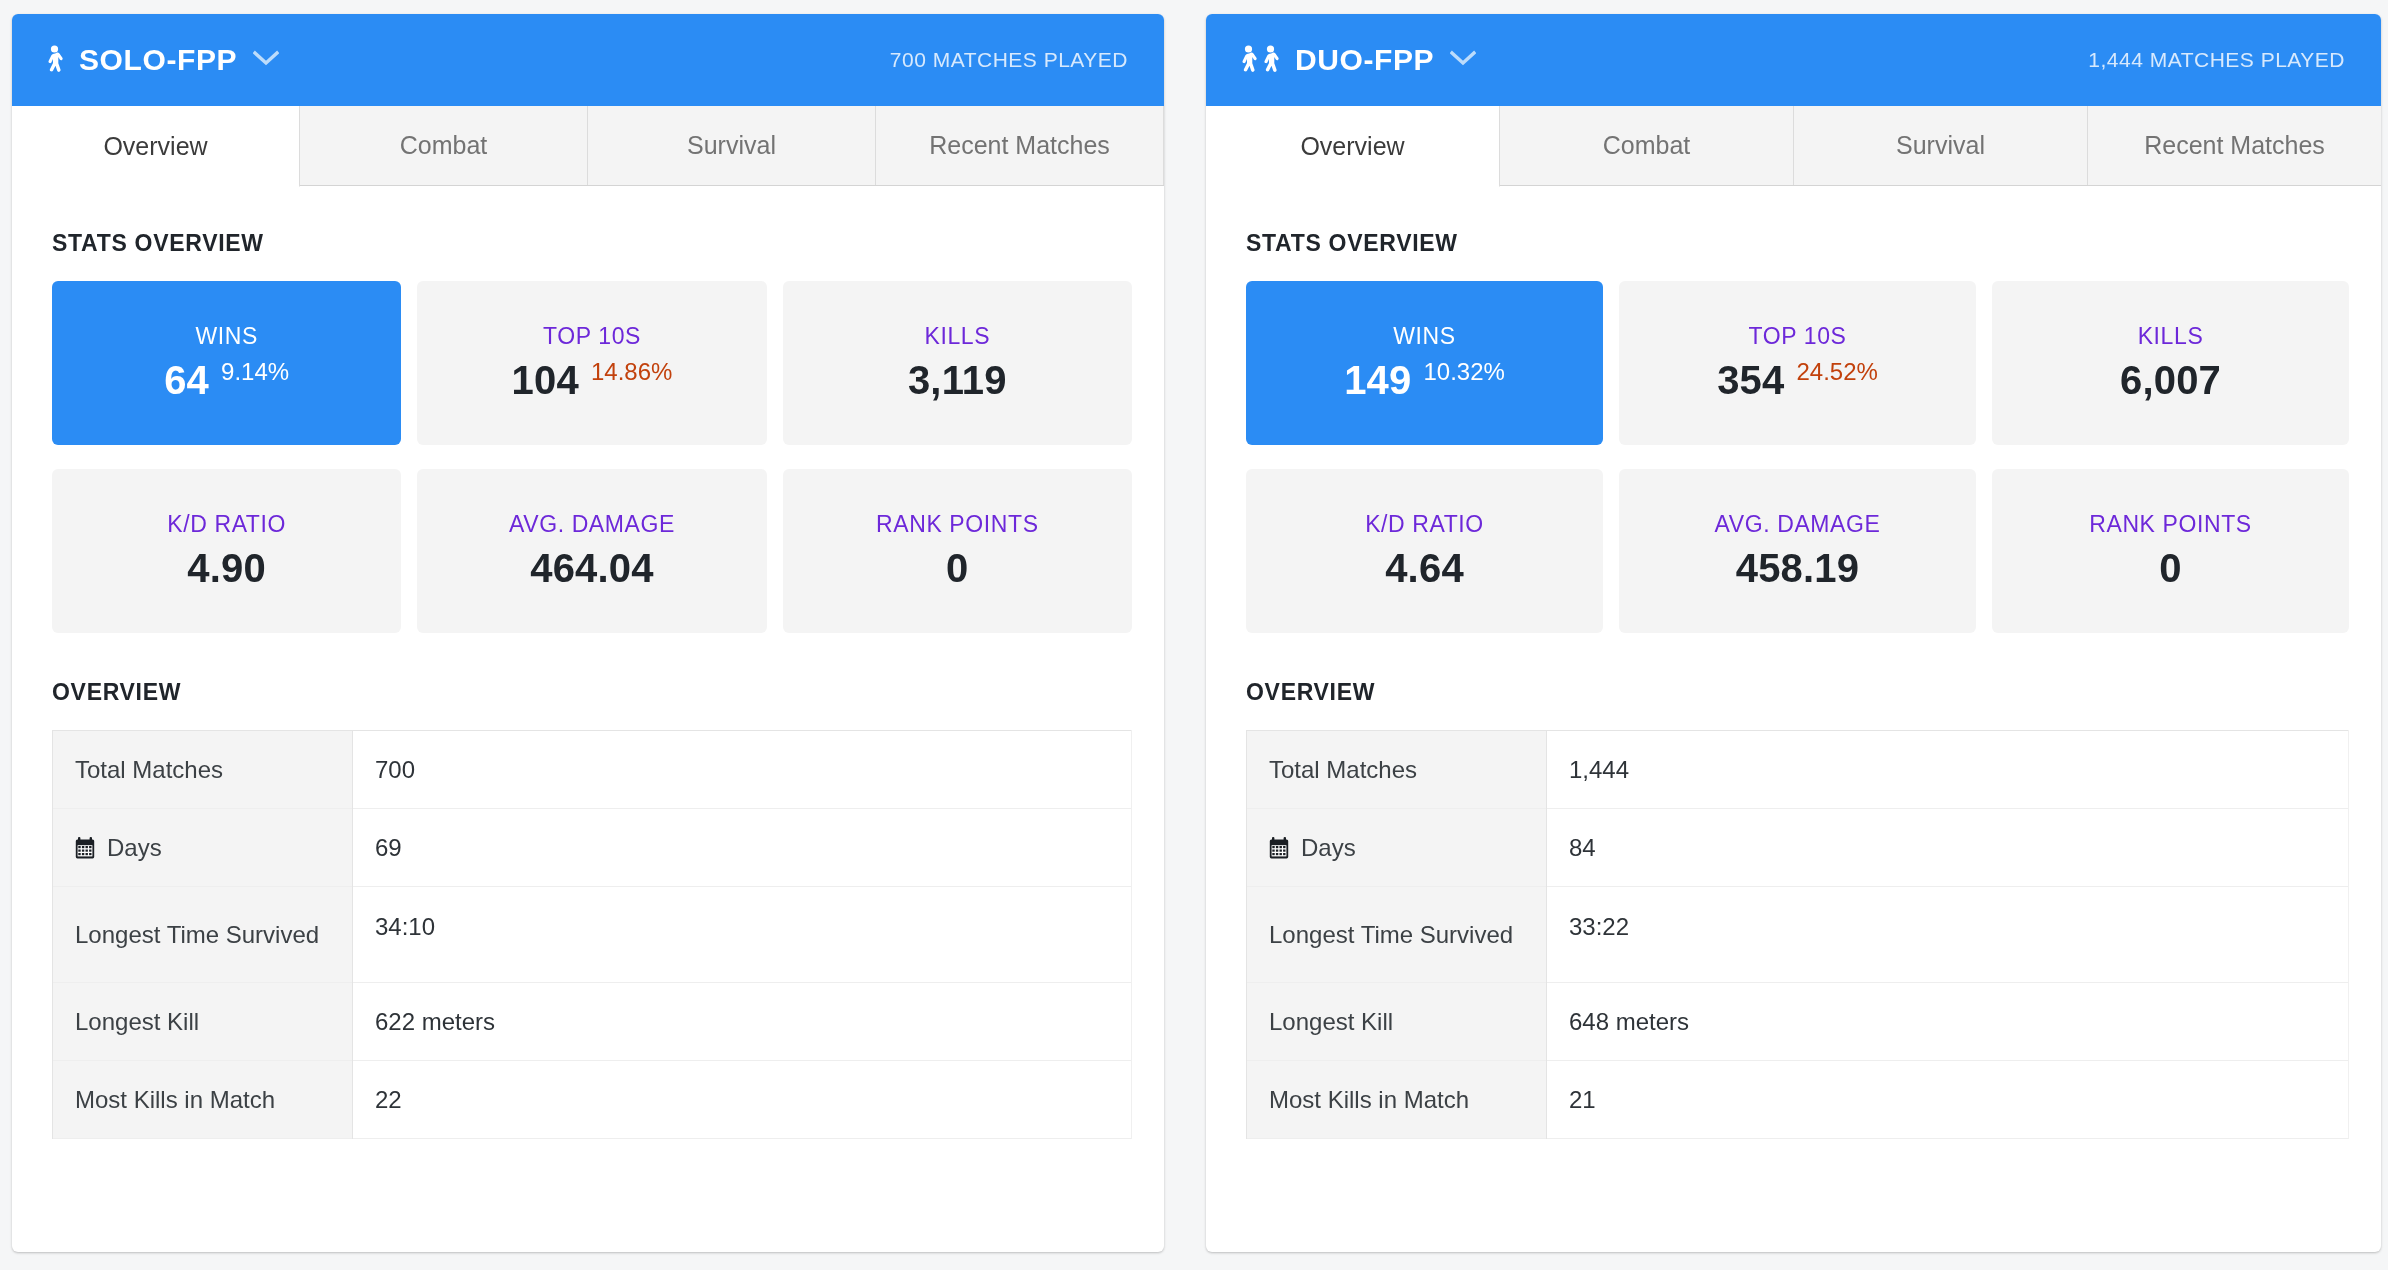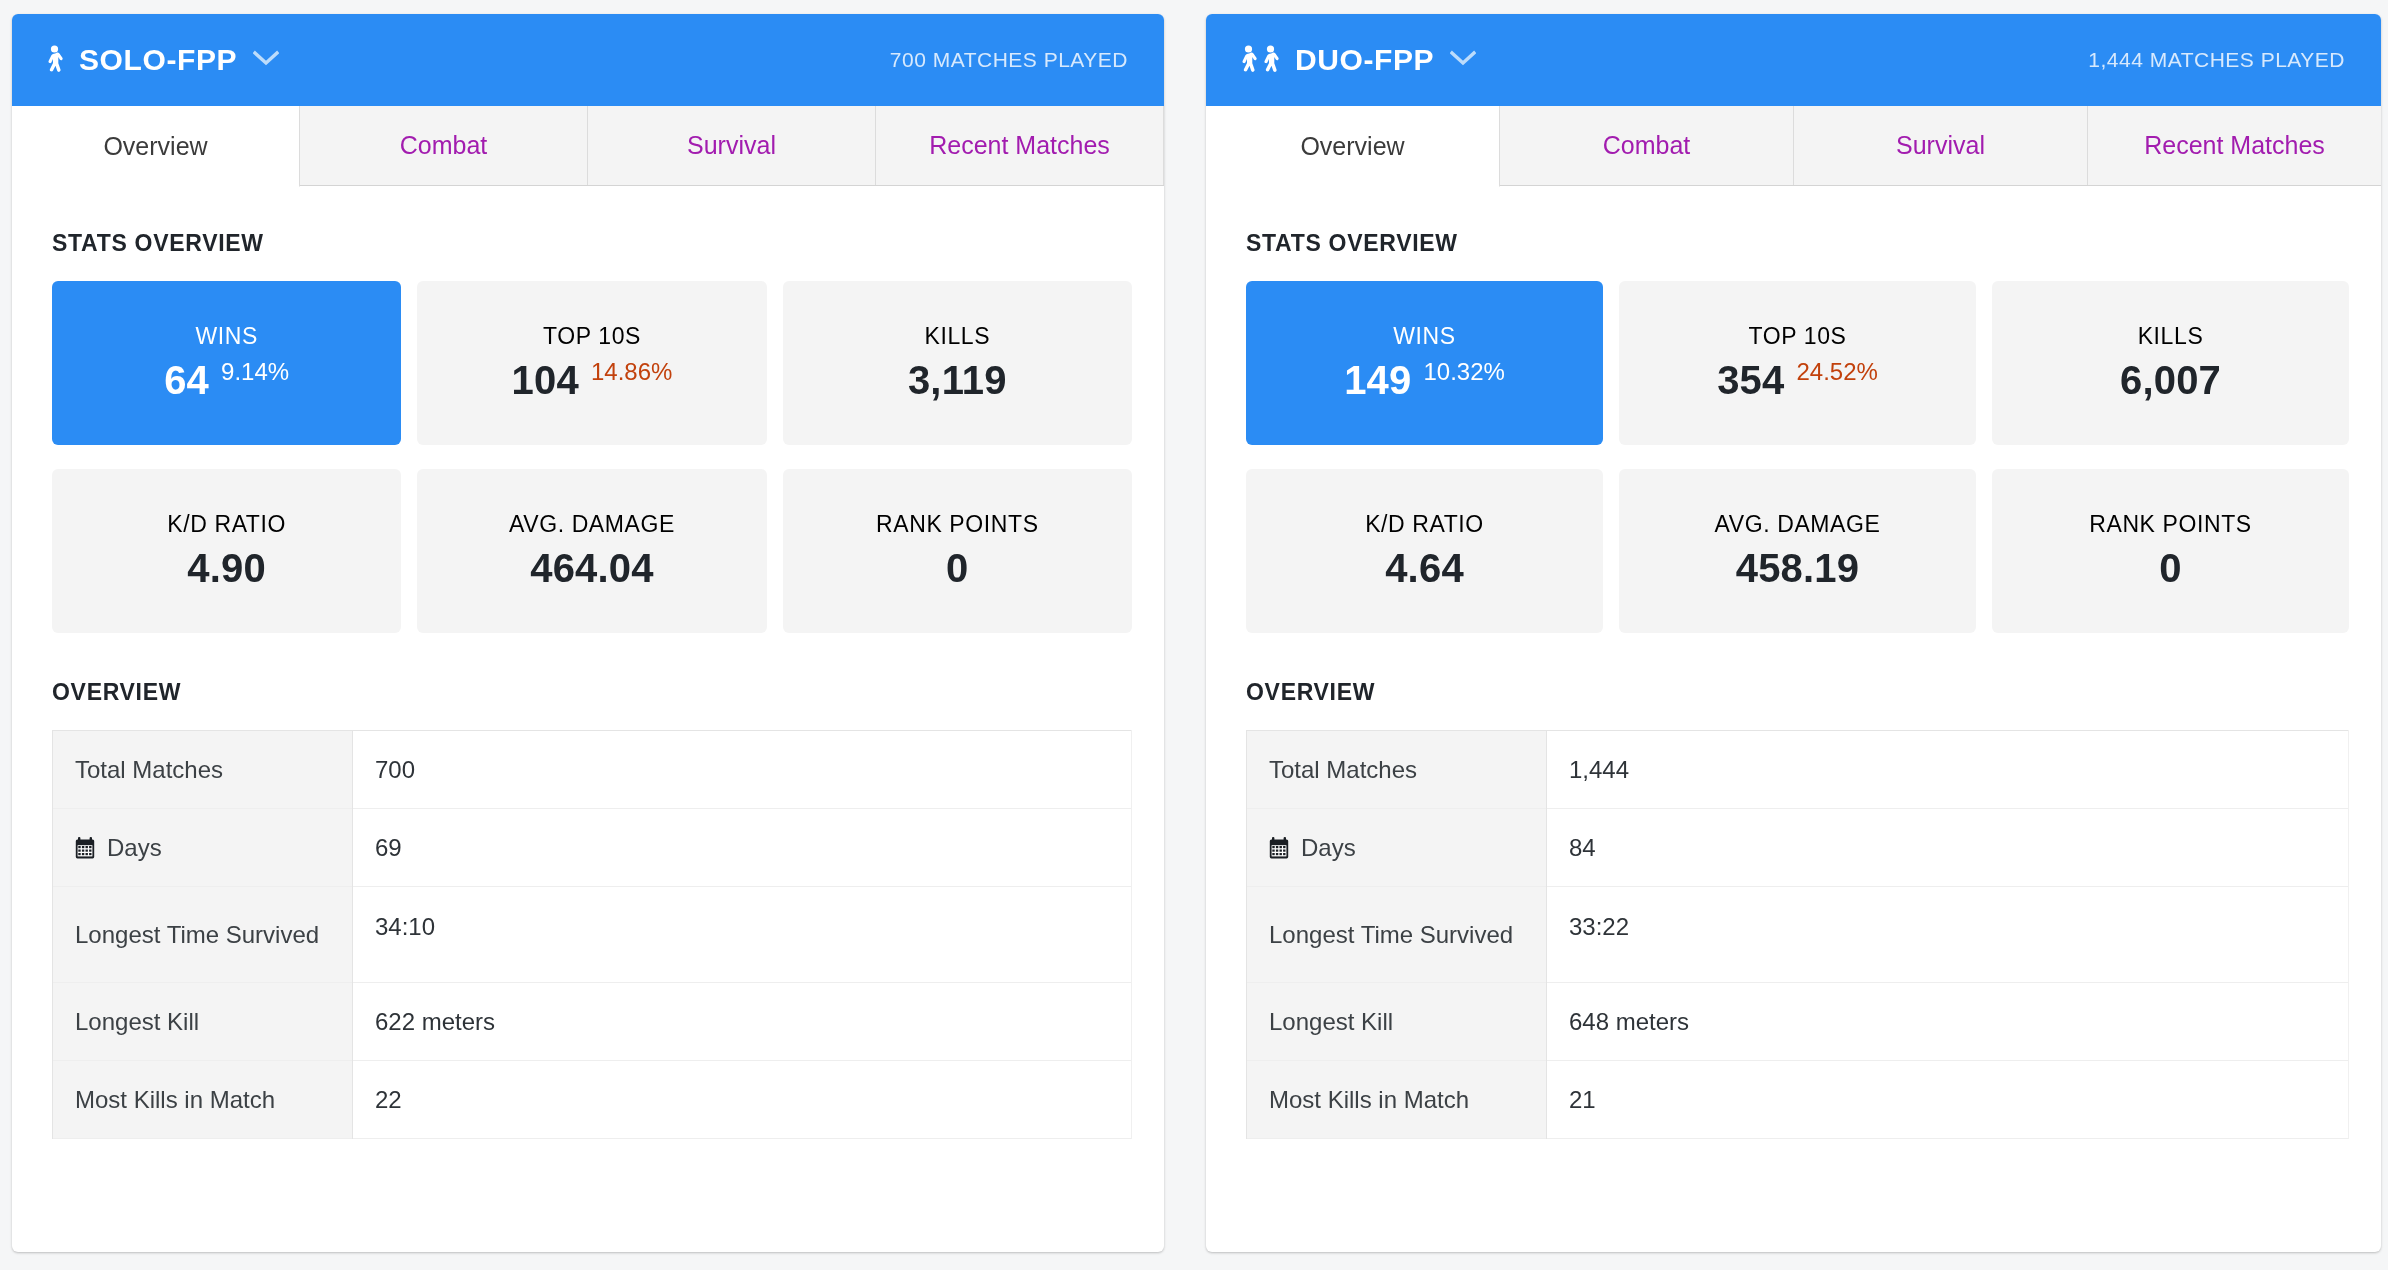--- a/index.html
+++ b/index.html
@@ -70,21 +70,21 @@
     height: 80px;
     background: #f4f4f4;
     border-bottom: 1px solid #d4d4d4;
   }
   .tab {
     flex: 0 0 auto;
     display: flex;
     align-items: center;
     justify-content: center;
     font-size: 25px;
-    color: #a21caf;
+    color: #737373;
     background: #f4f4f4;
     border-right: 1px solid #dcdcdc;
     cursor: pointer;
     height: 100%;
   }
   .tab.active {
     background: #ffffff;
     color: #3b3b3b;
     border-bottom: 1px solid #ffffff;
     position: relative;
@@ -119,21 +119,21 @@
     display: flex;
     flex-direction: column;
     align-items: center;
     justify-content: center;
     gap: 8px;
     cursor: pointer;
   }
   .stat-card.highlight { background: #2b8cf4; }
   .stat-label {
     font-size: 23px;
-    color: #000000;
+    color: #6d28d9;
     letter-spacing: 0.6px;
   }
   .stat-card.highlight .stat-label { color: #ffffff; }
   .stat-value-row {
     display: flex;
     align-items: flex-start;
     gap: 12px;
   }
   .stat-value {
     font-size: 40px;

